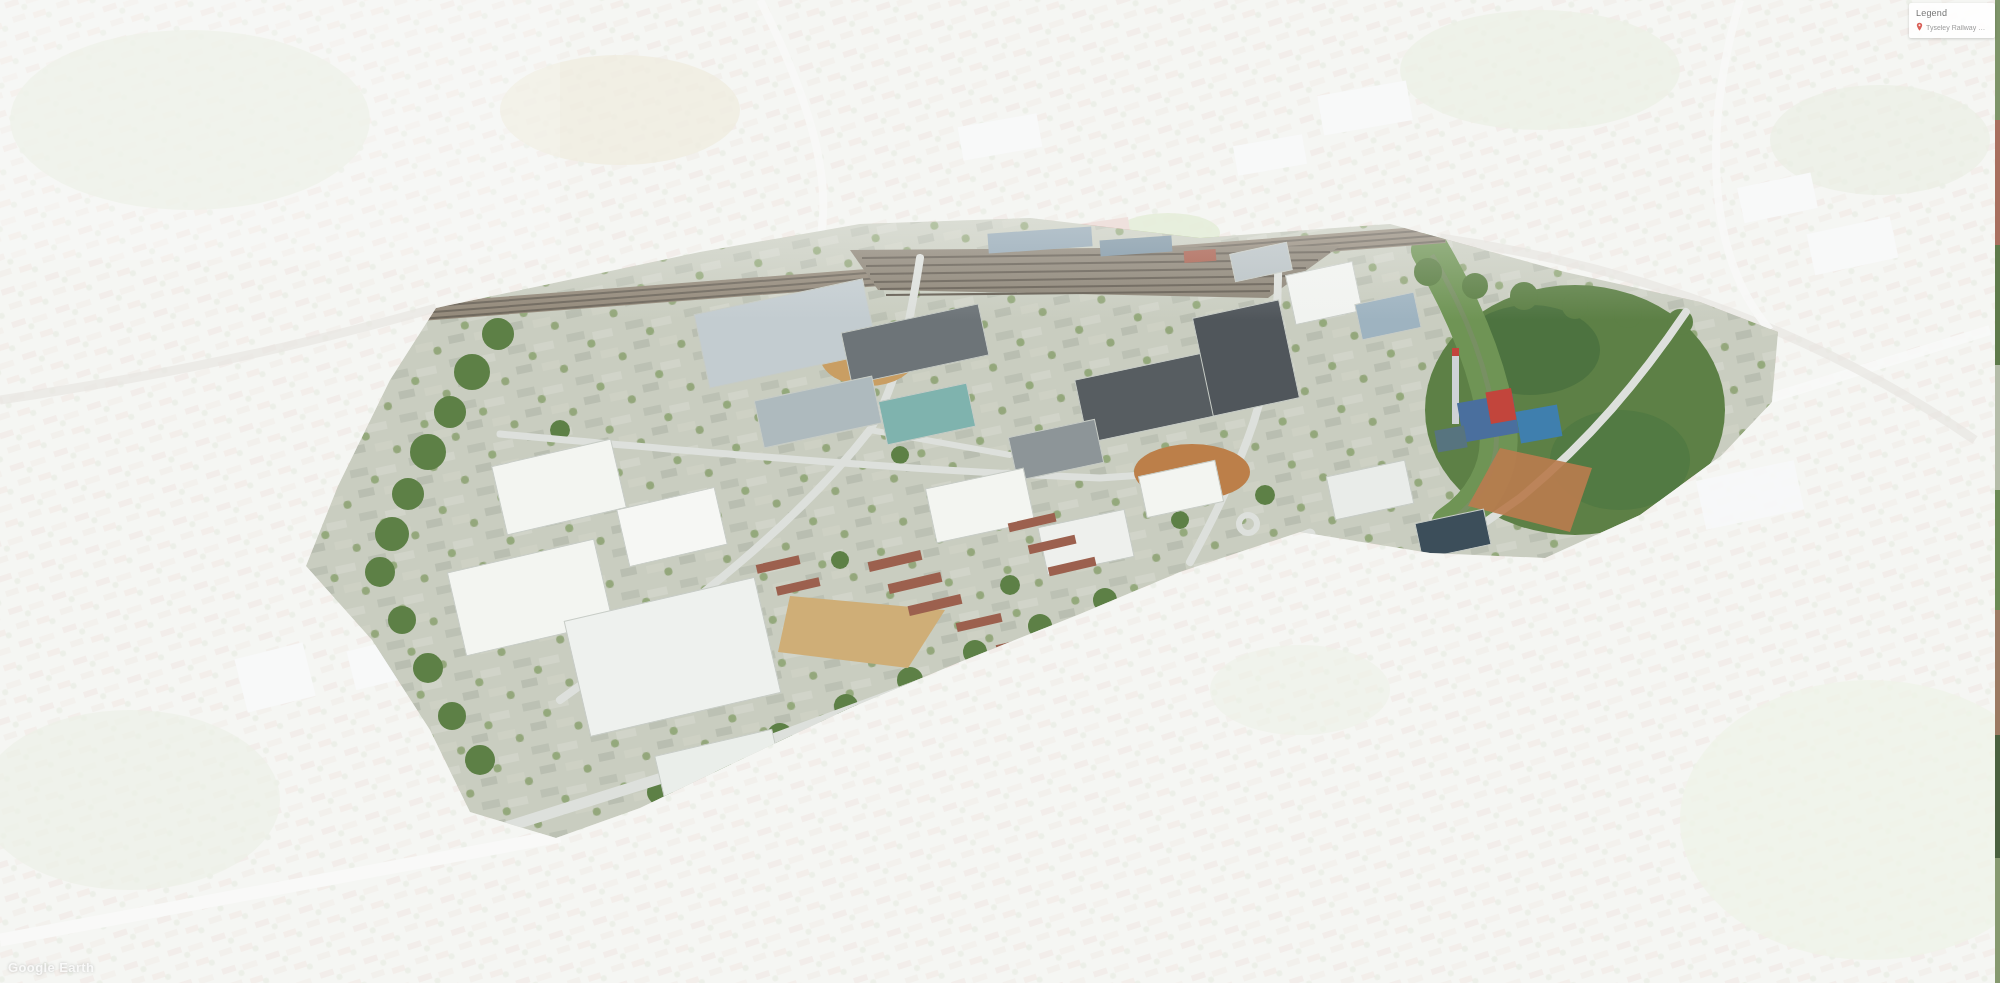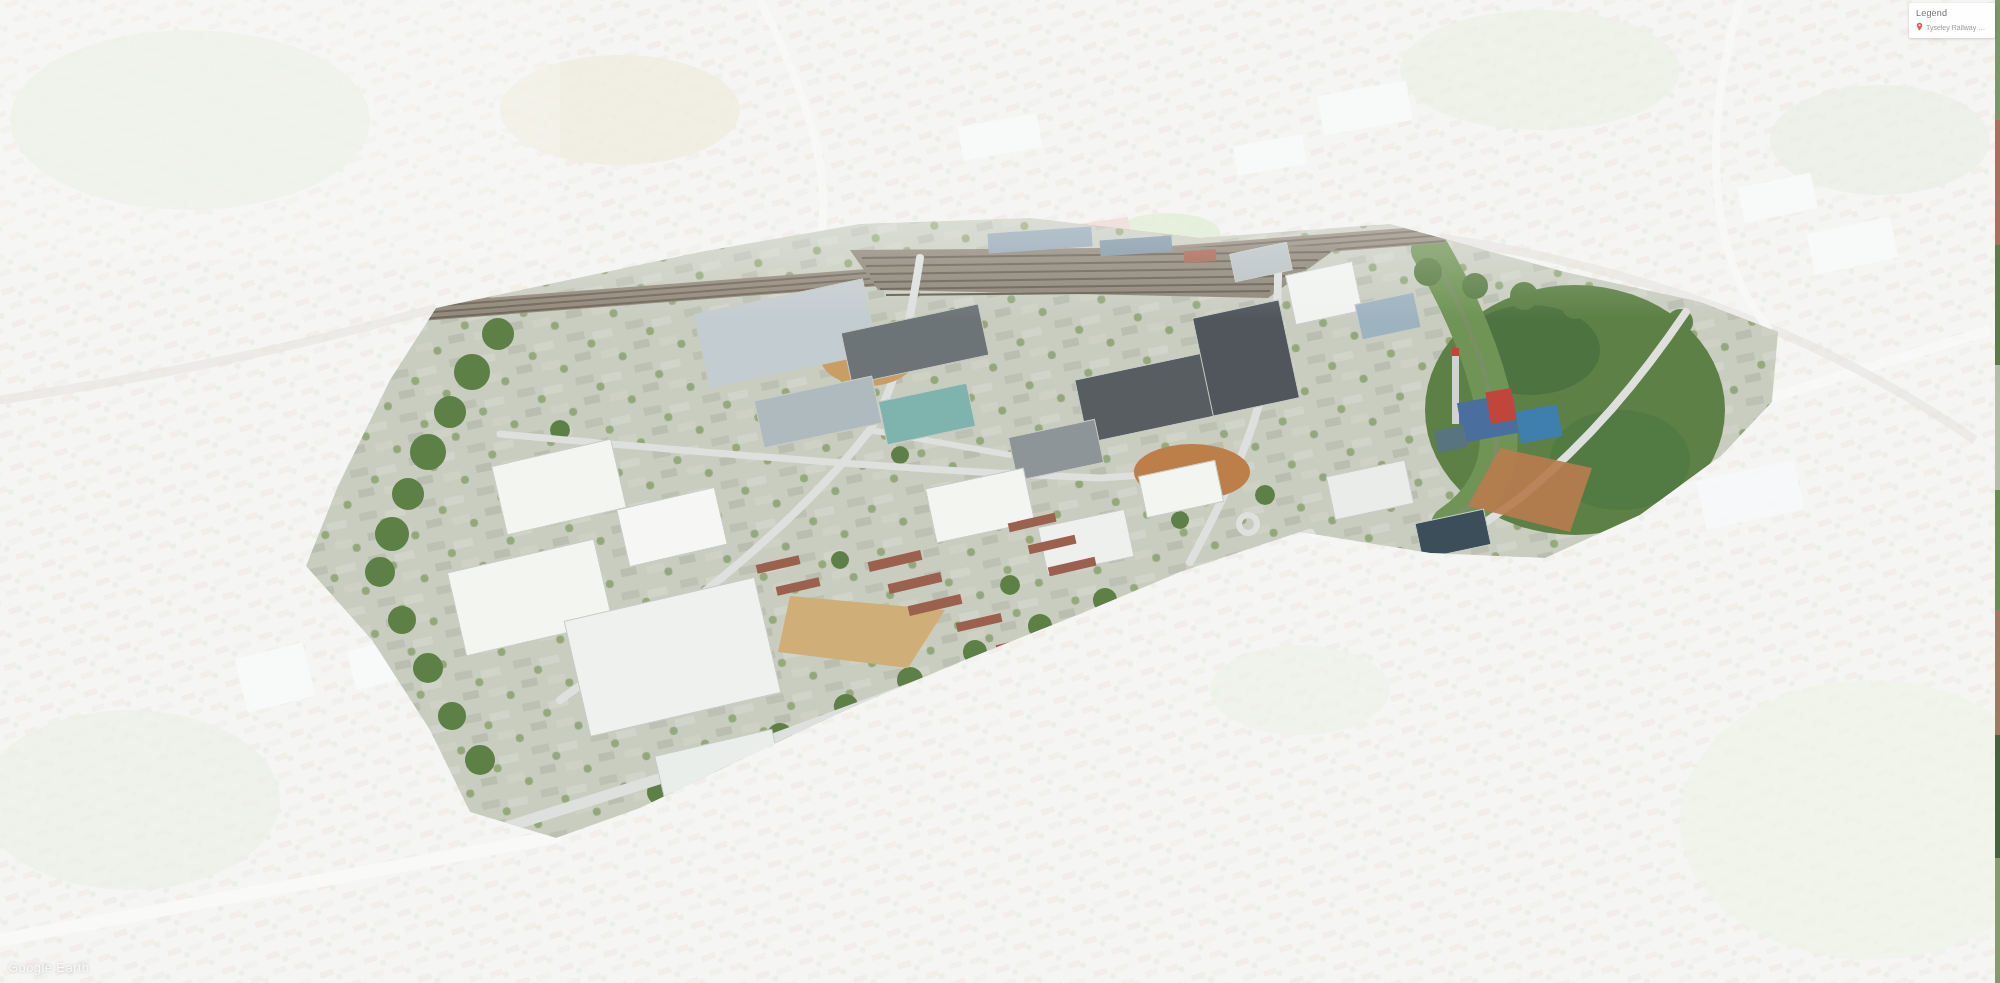--- a/index.html
+++ b/index.html
@@ -27,21 +27,21 @@
   }
   .legend-item .pin{flex:0 0 auto;width:7px;height:10px;}
   .legend-item-label{
     font-size:7px;line-height:9px;color:#9c9c9c;
     white-space:nowrap;overflow:hidden;text-overflow:ellipsis;
   }
 
   
   .watermark{
     position:absolute;left:8px;bottom:8px;
-    font-size:13px;font-weight:400;letter-spacing:.4px;
+    font-size:13px;font-weight:700;letter-spacing:.4px;
     color:rgba(255,255,255,0.82);
     text-shadow:0 0 3px rgba(90,90,90,0.35);
     user-select:none;pointer-events:none;
   }
 </style>
 </head>
 <body>
 
 <div class="map-stage">
 <svg viewBox="0 0 2000 983" xmlns="http://www.w3.org/2000/svg">

